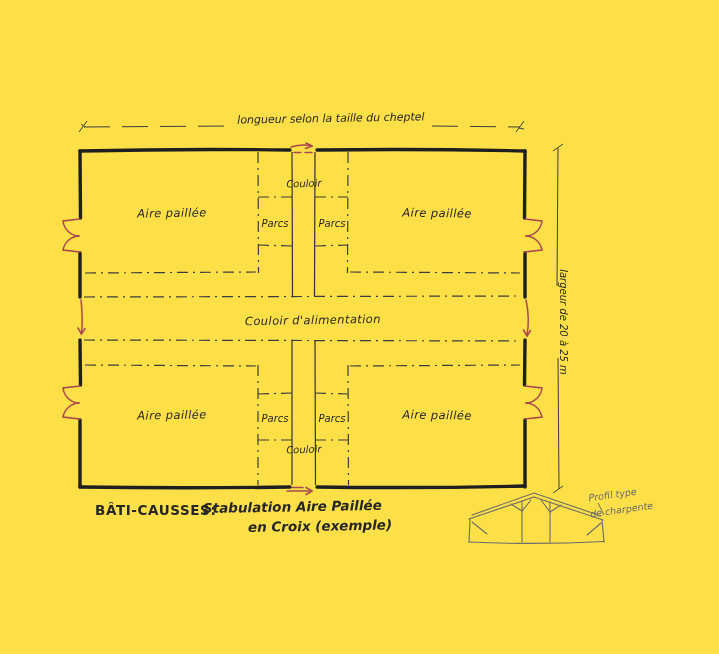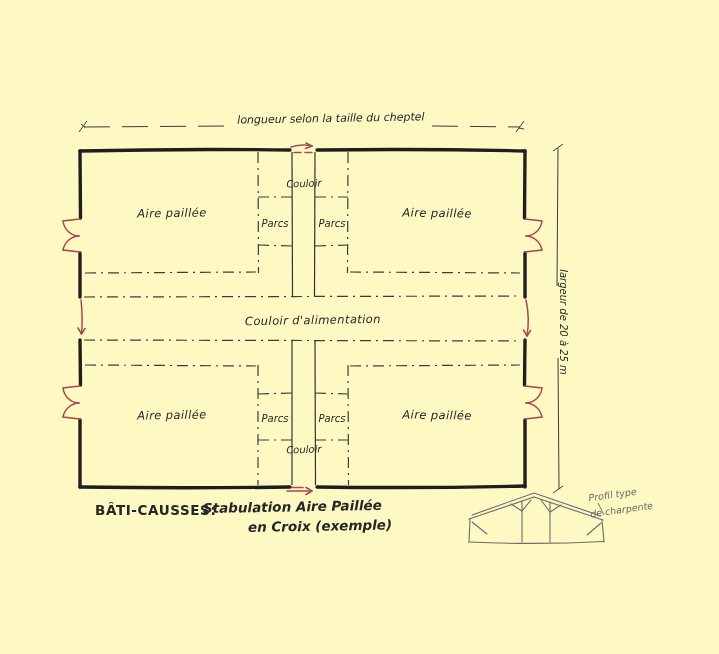--- a/index.html
+++ b/index.html
@@ -1,16 +1,16 @@
 <!DOCTYPE html>
 <html><head>
 <meta charset="utf-8">
 <style>
   html,body{margin:0;padding:0;background:#ffffff;}
-  .stage{position:relative;width:719px;height:654px;background:#fef9c3;overflow:hidden;
+  .stage{position:relative;width:719px;height:654px;background:#fde047;overflow:hidden;
          font-family:"DejaVu Sans",sans-serif;text-decoration:underline;}
   svg{position:absolute;left:0;top:0;}
   text{fill:#262626;}
   .hand{font-family:"DejaVu Sans",sans-serif;font-style:italic;}
   .title-caps{font-family:"DejaVu Sans",sans-serif;font-weight:bold;letter-spacing:.6px;}
   .title-hand{font-family:"DejaVu Sans",sans-serif;font-weight:bold;font-style:italic;}
   .dim-text{font-size:11px;}
   .room-text{font-size:11.5px;letter-spacing:.4px;}
   .small-text{font-size:10px;}
   .truss-text{font-size:9.5px;fill:#6b6b6b;}

